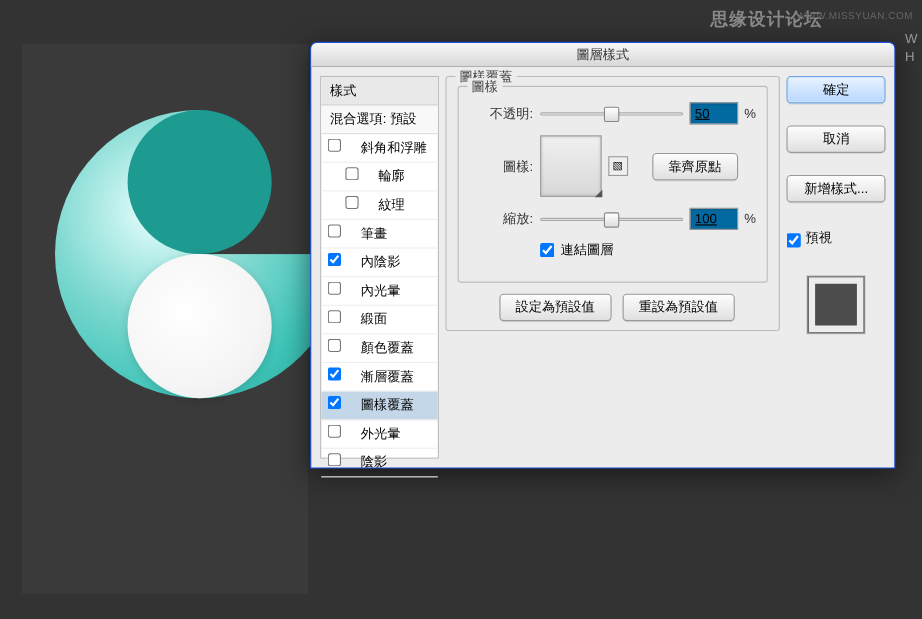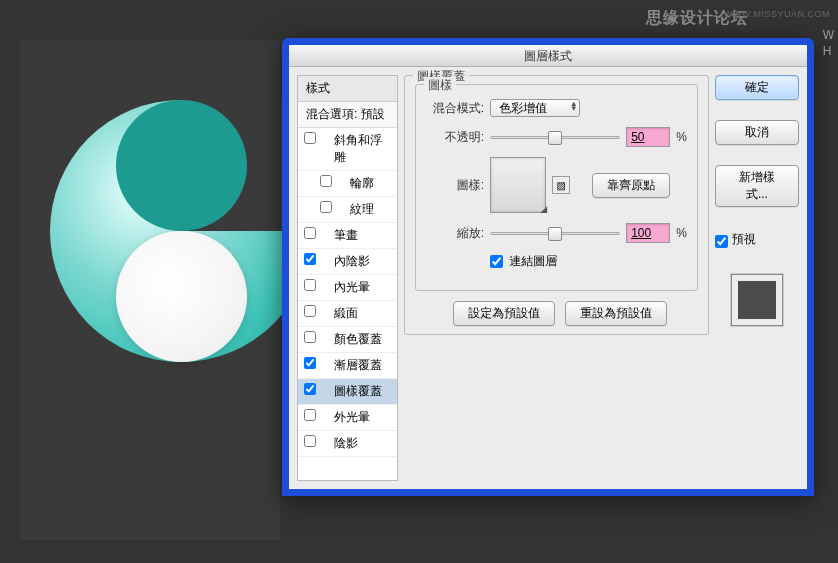--- a/index.html
+++ b/index.html
@@ -10,21 +10,21 @@
 .right-letters { position: absolute; right: 4px; top: 28px; color: #999; font-size: 11px; z-index: 100; }
 .right-letters div { margin-bottom: 2px; }
 
 .canvas { position: absolute; left: 20px; top: 40px; width: 260px; height: 500px; background: #3a3a3a; }
 .design { position: absolute; left: 30px; top: 60px; width: 262px; height: 262px; }
 .circle-bg { position: absolute; width: 262px; height: 262px; border-radius: 50%; background: radial-gradient(circle at 35% 35%, #e8fffe 0%, #7dd8d0 40%, #3fc4b8 70%, #2aa89c 100%); }
 .cut { position: absolute; top: 0; left: 131px; width: 131px; height: 131px; background: #3a3a3a; }
 .teal-semi { position: absolute; top: 0; left: 66px; width: 131px; height: 131px; border-radius: 50%; background: #1d9b91; }
 .white-circle { position: absolute; top: 131px; left: 66px; width: 131px; height: 131px; border-radius: 50%; background: radial-gradient(circle at 40% 40%, #fff 0%, #f5f5f5 60%, #e8e8e8 100%); box-shadow: 0 2px 8px rgba(0,0,0,0.15); }
 
-.dialog { position: absolute; left: 282px; top: 38px; width: 532px; height: 458px; background: #ececec; border: 7px solid #1d4ed8; border-radius: 6px 6px 0 0; box-shadow: 0 5px 25px rgba(0,0,0,0.5); }
+.dialog { position: absolute; left: 282px; top: 38px; width: 532px; height: 388px; background: #ececec; border: 1px solid #1d4ed8; border-radius: 6px 6px 0 0; box-shadow: 0 5px 25px rgba(0,0,0,0.5); }
 .titlebar { height: 22px; background: linear-gradient(#f7f7f7, #d8d8d8); border-bottom: 1px solid #b0b0b0; border-radius: 6px 6px 0 0; text-align: center; line-height: 22px; font-size: 12px; color: #333; }
 
 .dialog-body { display: flex; padding: 8px; gap: 6px; height: calc(100% - 22px); }
 
 .style-list { width: 108px; border: 1px solid #bbb; background: #fff; }
 .style-header { background: #e8e8e8; padding: 4px 8px; border-bottom: 1px solid #ccc; font-size: 12px; }
 .style-subheader { background: #f8f8f8; padding: 4px 8px; border-bottom: 1px solid #ddd; font-size: 12px; }
 .style-item { padding: 4px 6px; border-bottom: 1px solid #eee; display: flex; align-items: flex-start; gap: 18px; cursor: pointer; }
 .style-item.indent { padding-left: 22px; }
 .style-item.selected { background: #c4d7e8; }
@@ -34,21 +34,21 @@
 .fieldset { border: 1px solid #bbb; border-radius: 3px; padding: 8px 10px; position: relative; margin-bottom: 10px; }
 .fieldset-title { position: absolute; top: -8px; left: 8px; background: #ececec; padding: 0 4px; font-size: 12px; color: #444; }
 .inner-fieldset { border: 1px solid #bbb; border-radius: 3px; padding: 14px 10px 10px; position: relative; }
 .row { display: flex; align-items: center; margin-bottom: 10px; gap: 6px; }
 .row-label { width: 58px; text-align: right; color: #333; }
 .select { background: linear-gradient(#fff, #e8e8e8); border: 1px solid #999; border-radius: 3px; padding: 1px 18px 1px 8px; position: relative; min-width: 90px; height: 18px; line-height: 14px; }
 .select::after { content: "▾"; position: absolute; right: 3px; top: 1px; font-size: 9px; color: #555; }
 .select::before { content: "▴"; position: absolute; right: 3px; top: -4px; font-size: 9px; color: #555; }
 .slider-track { width: 130px; height: 3px; background: linear-gradient(#ccc,#eee); border: 1px solid #aaa; border-radius: 2px; position: relative; }
 .slider-thumb { position: absolute; top: -6px; width: 14px; height: 14px; background: linear-gradient(#fff,#ddd); border: 1px solid #888; border-radius: 2px; transform: translateX(-50%); }
-.num-input { width: 44px; height: 20px; border: 1px solid #999; background: #f9a8d4; text-align: left; padding: 0 4px; box-shadow: inset 0 1px 2px rgba(0,0,0,0.15); text-decoration: underline; }
+.num-input { width: 44px; height: 20px; border: 1px solid #999; background: #0369a1; text-align: left; padding: 0 4px; box-shadow: inset 0 1px 2px rgba(0,0,0,0.15); text-decoration: underline; }
 .pct { color: #333; }
 .pattern-swatch { width: 56px; height: 56px; background: linear-gradient(#f0f0f0,#d8d8d8); border: 1px solid #999; box-shadow: inset 0 0 3px rgba(0,0,0,0.2); position: relative; }
 .pattern-arrow { position: absolute; right: -2px; bottom: -2px; font-size: 9px; color: #555; }
 .mini-icon { width: 18px; height: 18px; border: 1px solid #999; background: #eee; display: flex; align-items: center; justify-content: center; font-size: 10px; }
 .mac-btn { background: linear-gradient(#fdfdfd,#e0e0e0); border: 1px solid #999; border-radius: 4px; padding: 3px 14px; cursor: pointer; box-shadow: 0 1px 0 rgba(0,0,0,0.08); }
 .btn-row { display: flex; gap: 10px; padding-left: 38px; }
 
 .right-col { width: 90px; display: flex; flex-direction: column; gap: 20px; align-items: stretch; }
 .mac-btn.primary { background: linear-gradient(#eaf3ff,#b8d7ff); border: 1px solid #6ea2e0; box-shadow: 0 0 0 1px #cfe4ff inset, 0 1px 0 rgba(0,0,0,0.1); font-weight: 500; }
 .preview-check { display: flex; align-items: flex-end; gap: 4px; margin-top: 4px; }
@@ -130,24 +130,20 @@
           </div>
         </div>
     </div>
 
     <div class="settings">
       <div class="fieldset">
         <div class="fieldset-title">圖樣覆蓋</div>
         <div class="inner-fieldset">
           <div class="fieldset-title">圖樣</div>
 
-          <div class="row">
-            <div class="row-label">混合模式:</div>
-            <div class="select">色彩增值</div>
-          </div>
 
           <div class="row">
             <div class="row-label">不透明:</div>
             <div class="slider-track">
               <div class="slider-thumb" style="left:50%"></div>
             </div>
             <input class="num-input" value="50" style="">
             <span class="pct">%</span>
           </div>
 

